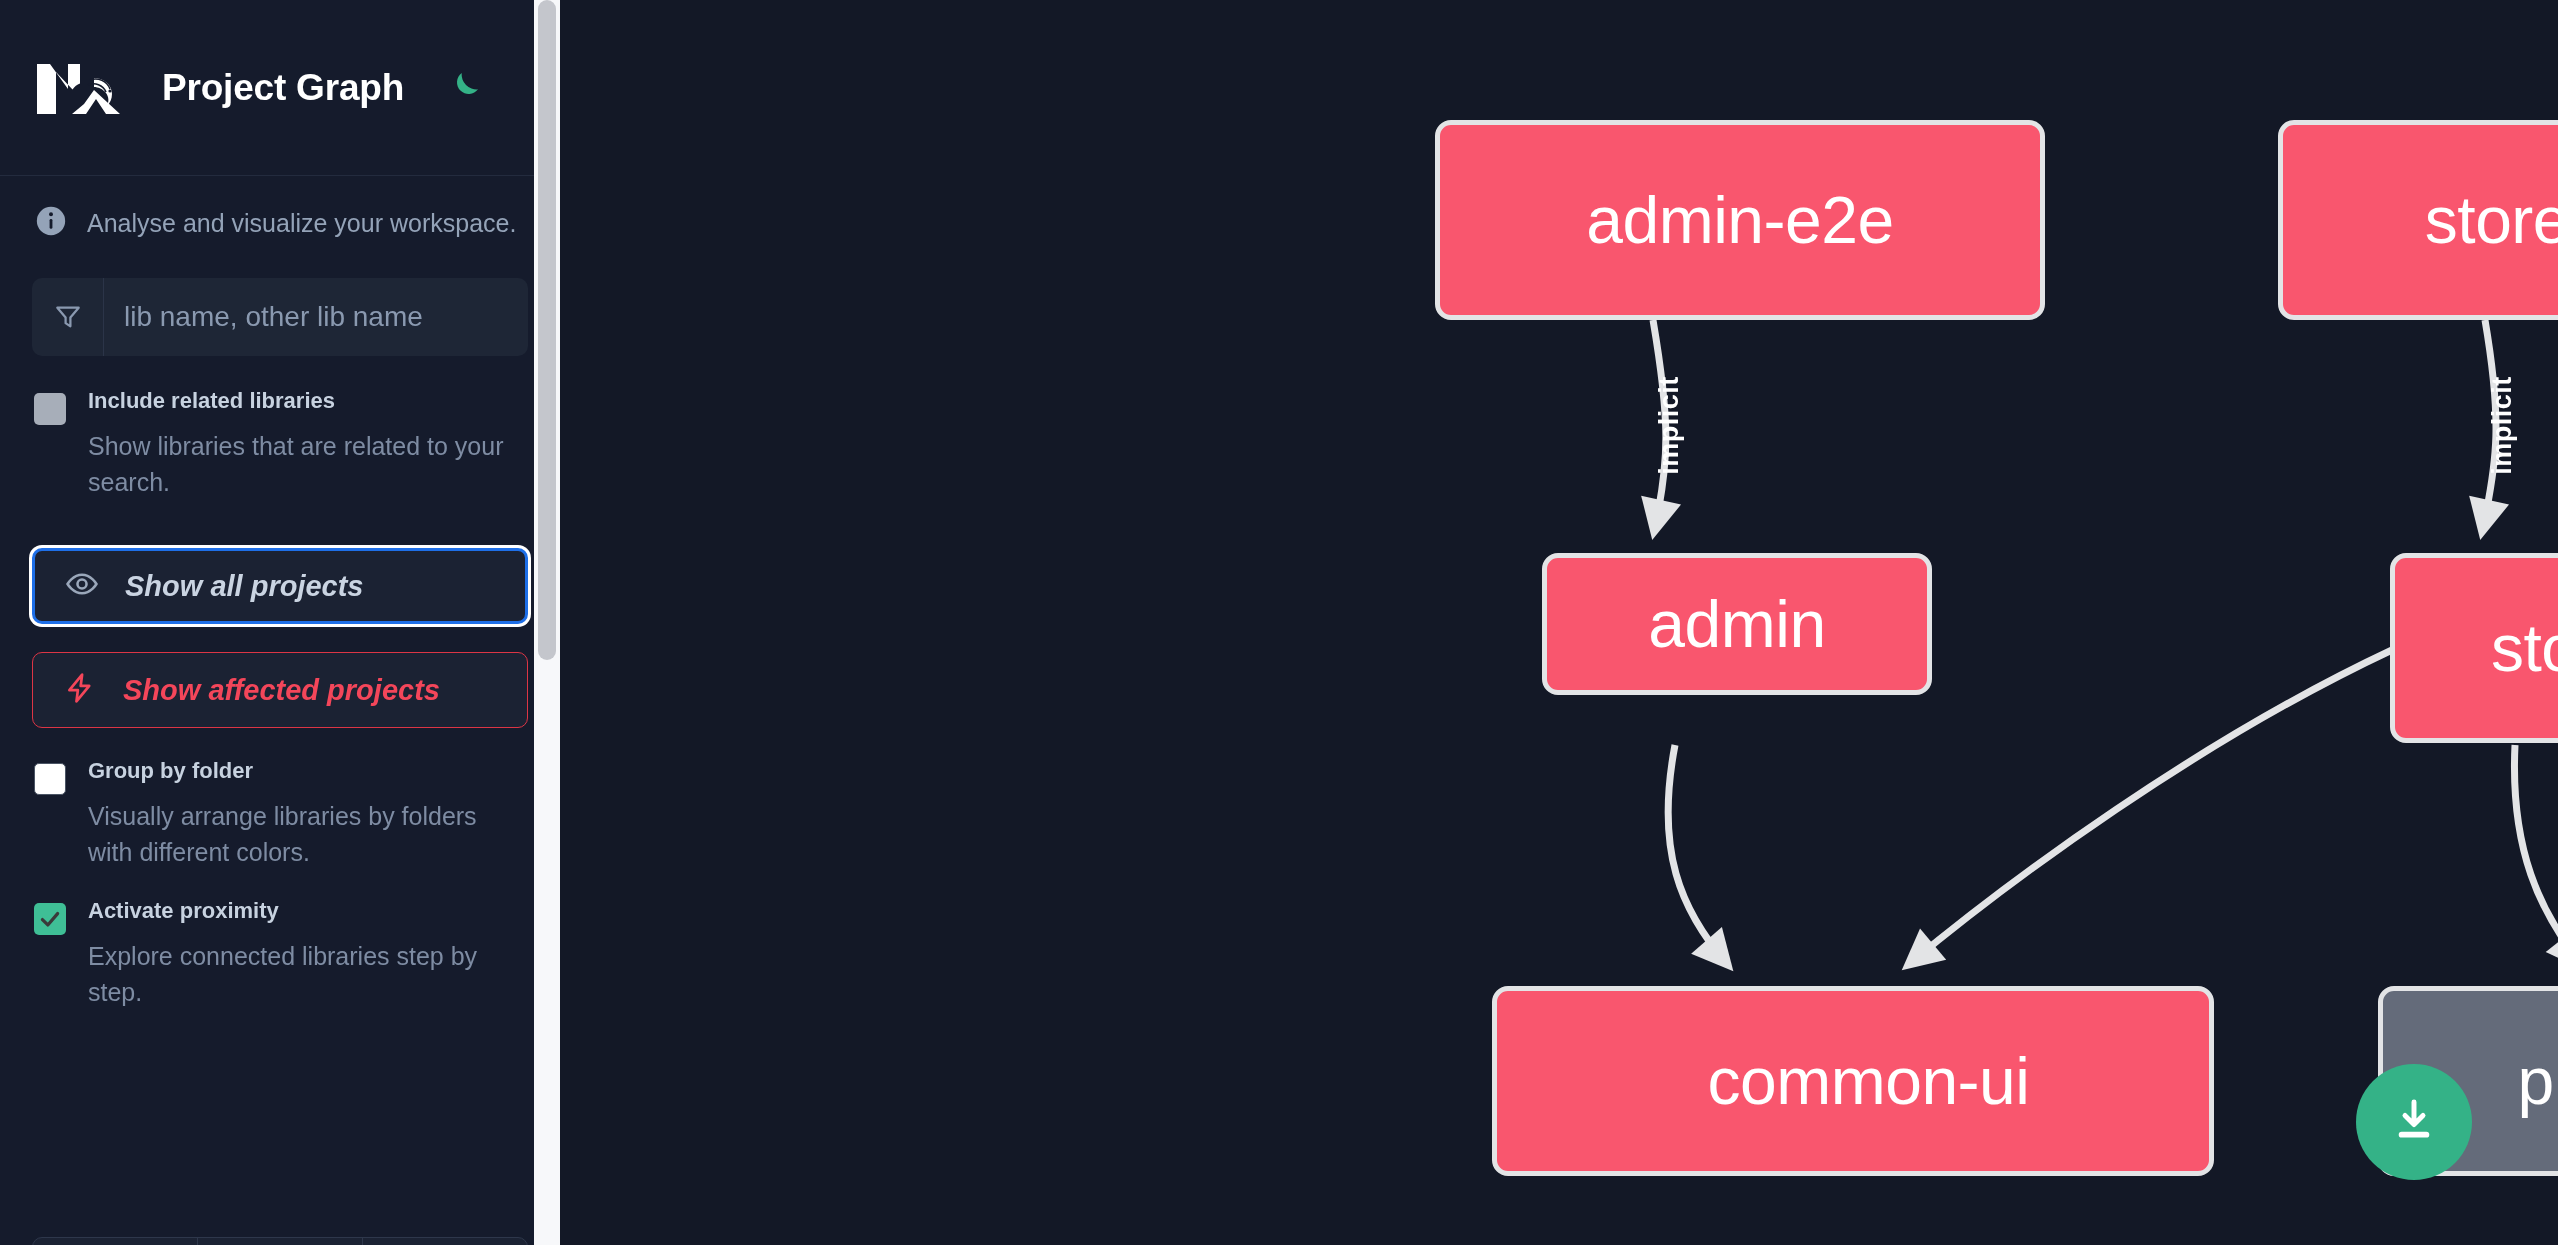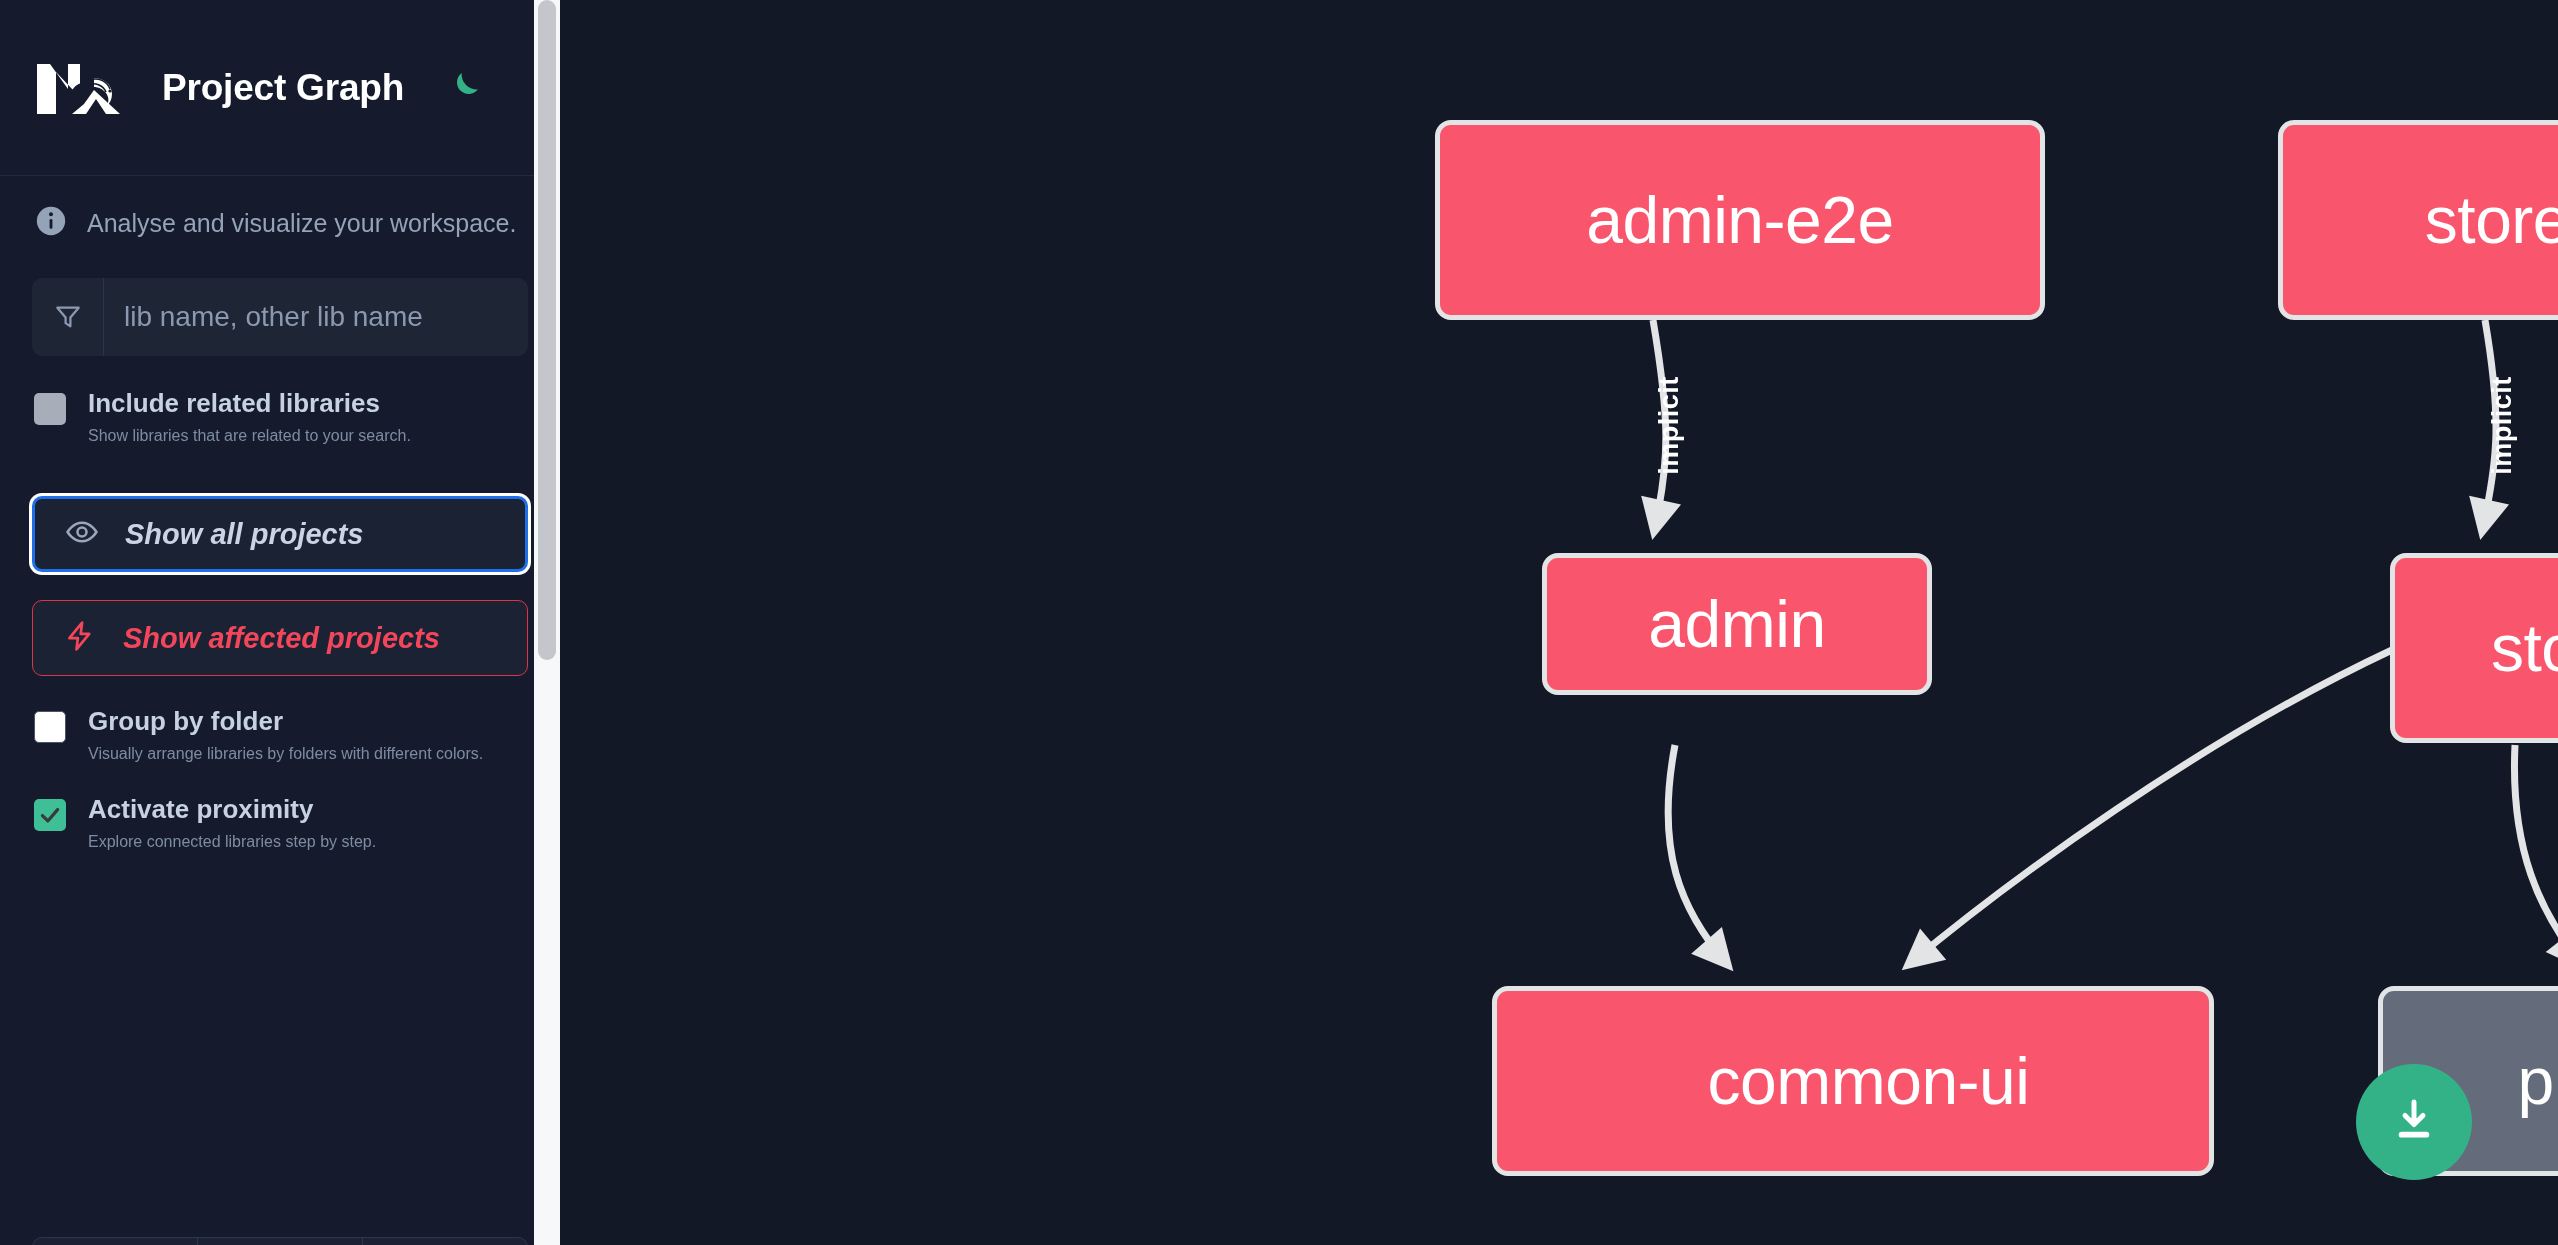--- a/index.html
+++ b/index.html
@@ -74,26 +74,26 @@
   .cb-box {
     width: 32px; height: 32px; flex: 0 0 32px;
     border-radius: 5px; margin-top: 7px;
     display: flex; align-items: center; justify-content: center;
   }
   .cb-box.gray { background: #A7AEB9; }
   .cb-box.white { background: #FFFFFF; border: 1px solid #4B5565; }
   .cb-box.green { background: #3FBF96; }
   .cb-text { margin-left: 22px; }
   .cb-label {
-    font-size: 26px; font-weight: 700; color: #C7D2E0;
+    font-size: 22px; font-weight: 700; color: #C7D2E0;
     line-height: 1.32;
   }
   .cb-desc {
-    font-size: 16px; color: #7E8CA3; line-height: 1.42;
-    margin-top: 5px; max-width: 430px;
+    font-size: 25px; color: #7E8CA3; line-height: 1.42;
+    margin-top: 14px; max-width: 430px;
   }
 
   
   .btns { margin-top: 48px; }
   .abtn {
     position: relative;
     display: flex; align-items: center;
     height: 76px; border-radius: 10px;
     padding-left: 30px; gap: 26px;
     background: #1B2233;

